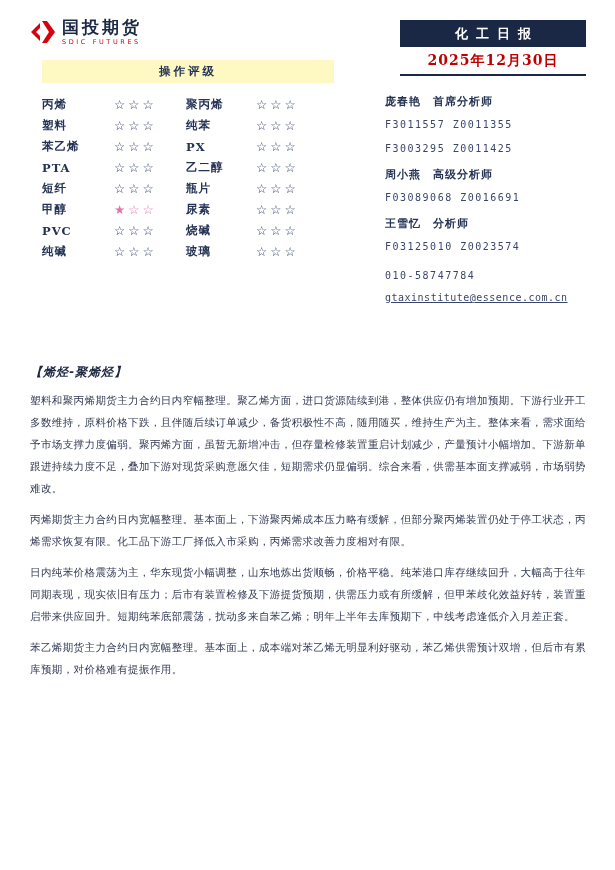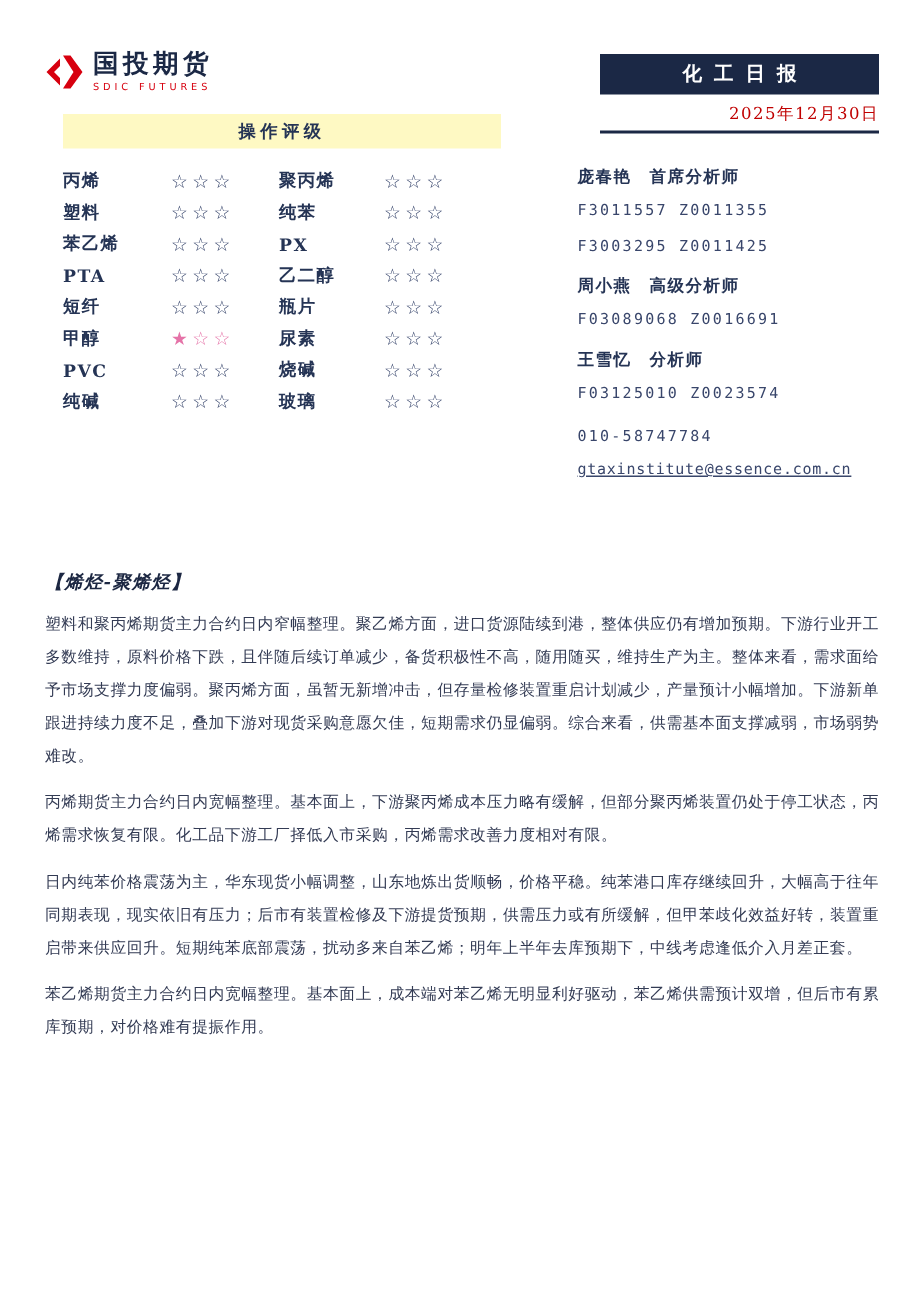--- a/index.html
+++ b/index.html
@@ -3,21 +3,20 @@
 <meta charset="utf-8">
 <style>
   html, body { margin: 0; padding: 0; background: #ffffff; }
   .page {
     position: relative;
     width: 615px;
     height: 790px;
     background: #ffffff;
     overflow: hidden;
     font-family: "DejaVu Serif", serif;
-    margin-top: 16px;
   }
 
   
   .logo {
     position: absolute; left: 30px; top: 18px;
     display: flex; align-items: center; gap: 6px;
   }
   .logo-mark { width: 26px; height: 26px; display: inline-block; }
   .logo-text { display: flex; flex-direction: column; line-height: 1.1; }
   .brand-cn { font-size: 17px; font-weight: bold; color: #1b2845; letter-spacing: 3px; }
@@ -26,21 +25,21 @@
   .title-box {
     position: absolute; left: 400px; top: 20px; width: 186px;
     border-bottom: 2px solid #1b2845;
   }
   .title-bar {
     background: #1b2845; color: #ffffff; text-align: center;
     height: 27px; line-height: 27px; font-size: 13px; font-weight: bold;
     letter-spacing: 8px; text-indent: 8px;
   }
   .date-bar {
-    color: #c00000; text-align: right; font-size: 11px; font-weight: normal;
+    color: #c00000; text-align: center; font-size: 14px; font-weight: bold;
     padding: 5px 0 4px; letter-spacing: 1px;
   }
 
   
   .rating { position: absolute; left: 42px; top: 60px; width: 292px; }
   .rating-title {
     background: #fef9c3; color: #253455; font-weight: bold; text-align: center;
     font-size: 11.5px; padding: 4px 0; letter-spacing: 3px;
   }
   .rating-rows { margin-top: 11px; }

